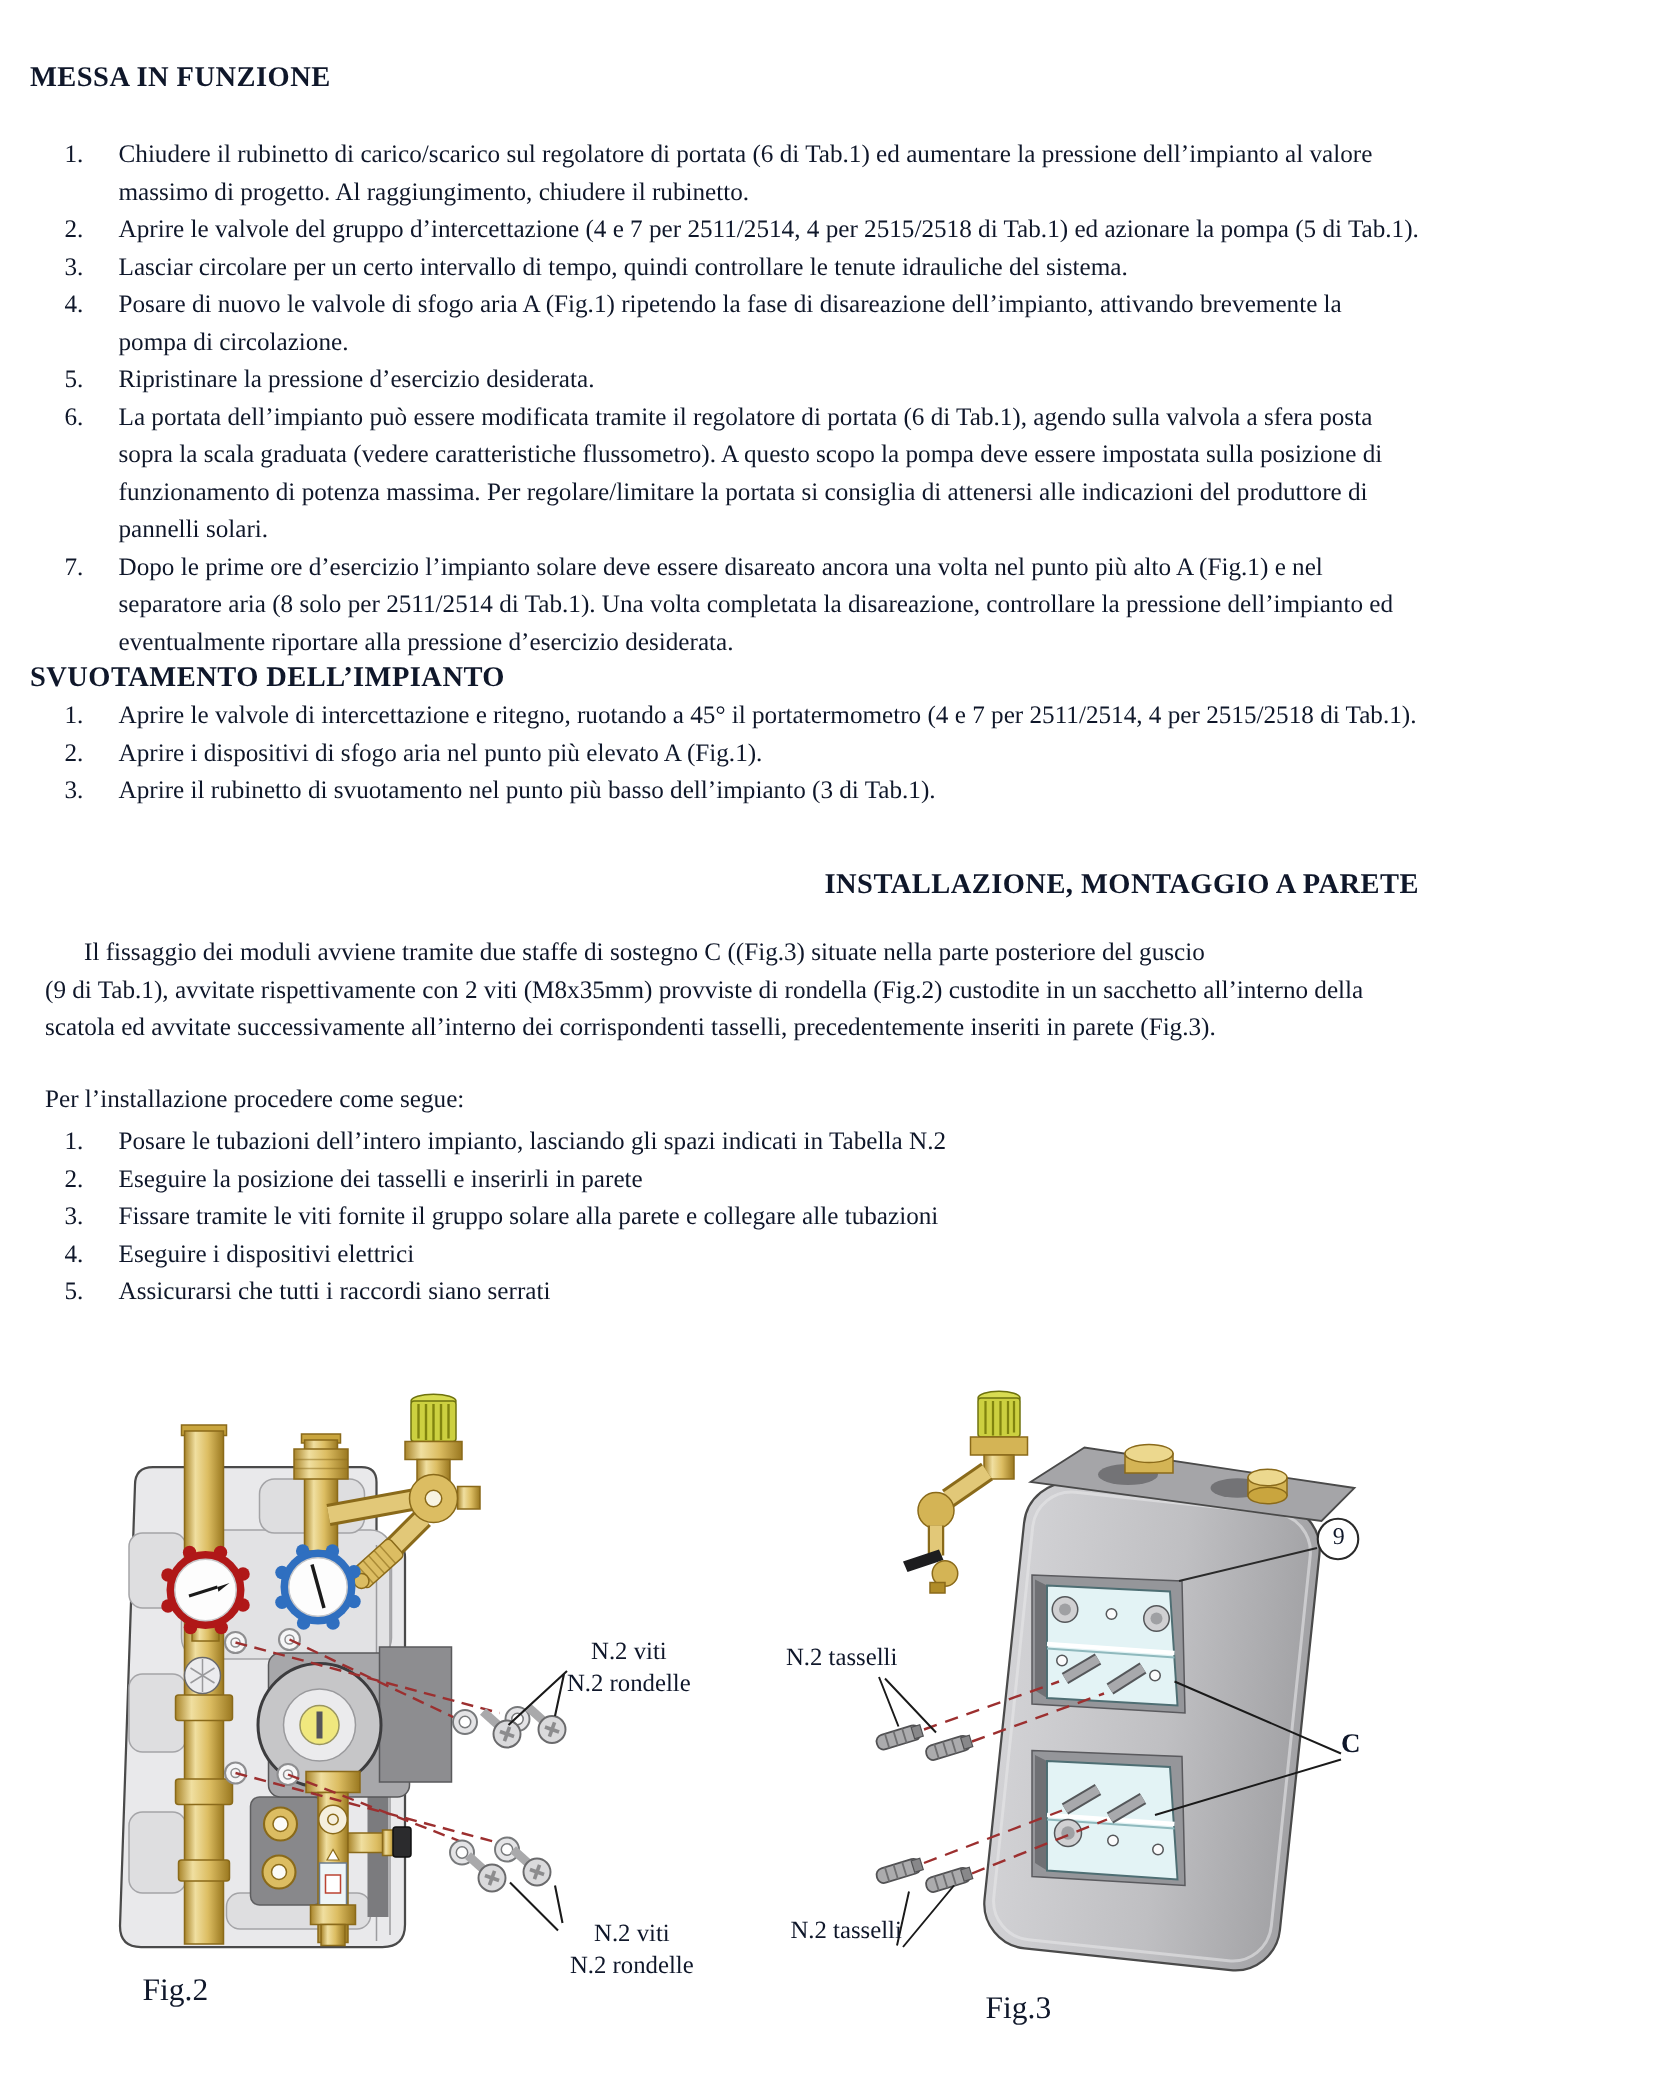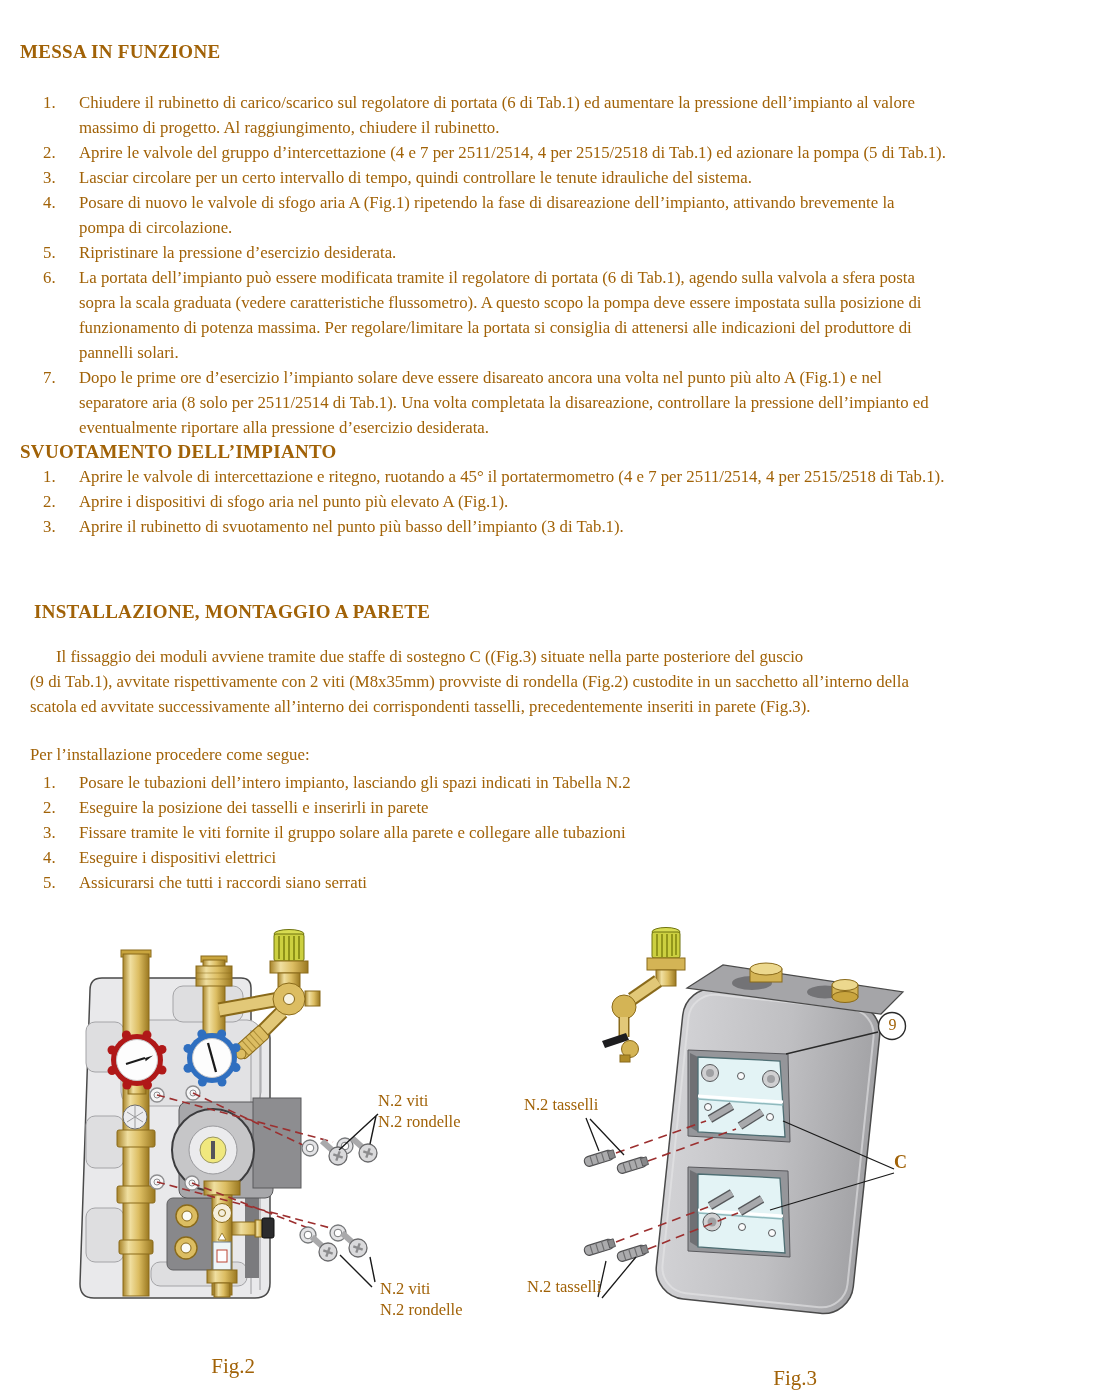--- a/index.html
+++ b/index.html
@@ -1,38 +1,38 @@
 <!DOCTYPE html>
 <html><head>
 <meta charset="utf-8">
 <style>
   html,body{margin:0;padding:0;background:#ffffff;}
   .page{position:relative;width:952px;height:1396px;background:#ffffff;overflow:hidden;
-        font-family:"Liberation Serif","DejaVu Serif",serif;color:#a16207;}
+        font-family:"Liberation Serif","DejaVu Serif",serif;color:#0f172a;}
   .doc{position:absolute;left:0;top:0;right:0;padding:40px 6px 0 20px;box-sizing:border-box;
        font-size:16.8px;line-height:25px;}
   h2{font-size:19px;line-height:23px;font-weight:700;letter-spacing:.3px;margin:0;}
   .olist{margin:27px 0 0 0;}
   .li{display:flex;align-items:flex-start;}
   .li .num{flex:0 0 36px;margin-left:23px;}
   .li .txt{flex:1;white-space:pre-line;}
   #sec-svuotamento h2{margin-top:0;}
   .intro{margin:14px 0 0 0;}
   #sec-svuotamento .olist{margin-top:1px;}
-  #sec-installazione h2{margin-top:61px;margin-left:14px;}
+  #sec-installazione h2{margin-top:39px;margin-left:14px;text-align:right;}
   .para1{margin:21px 0 0 10px;text-indent:26px;white-space:pre-line;}
   .para2{margin:23px 0 0 10px;}
   #sec-installazione .olist{margin-top:3px;}
   .figures{position:absolute;left:0;top:905px;width:1113px;height:491px;}
   .fig{position:absolute;}
   #fig2{left:55px;top:5px;width:420px;height:446px;}
   #fig3{left:520px;top:0;width:480px;height:475px;}
   .flabel{position:absolute;font-size:16.5px;line-height:21px;white-space:nowrap;}
-  .flabel span{display:block;}
-  .fcaption{position:absolute;font-size:21px;text-align:right;margin-top:40px;}
+  .flabel span{display:block;text-align:center;}
+  .fcaption{position:absolute;font-size:21px;text-align:left;}
   .c-label{position:absolute;font-size:18px;font-weight:700;}
   .n9-label{position:absolute;font-size:16px;text-align:center;}
 </style>
 </head>
 <body>
 
 <div class="page">
   <div class="doc">
 
     <section id="sec-messa">

